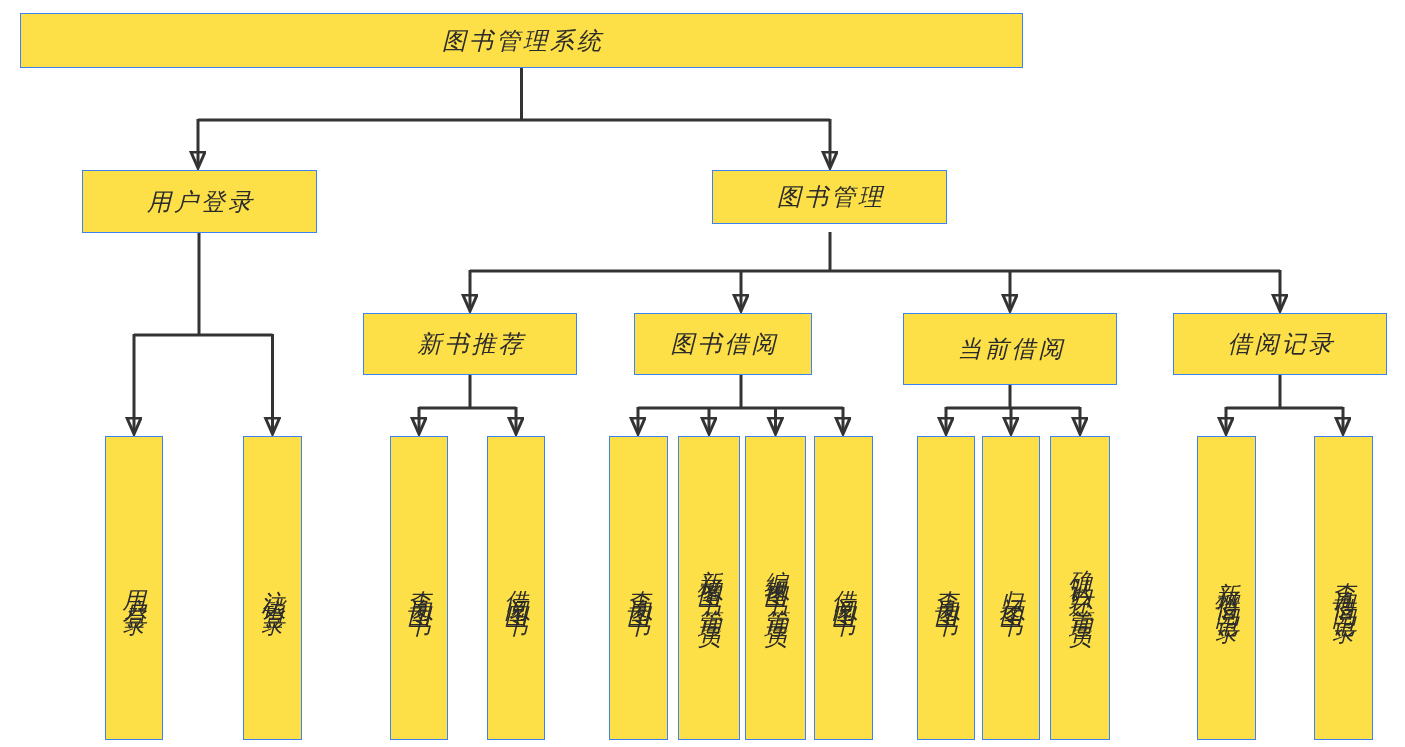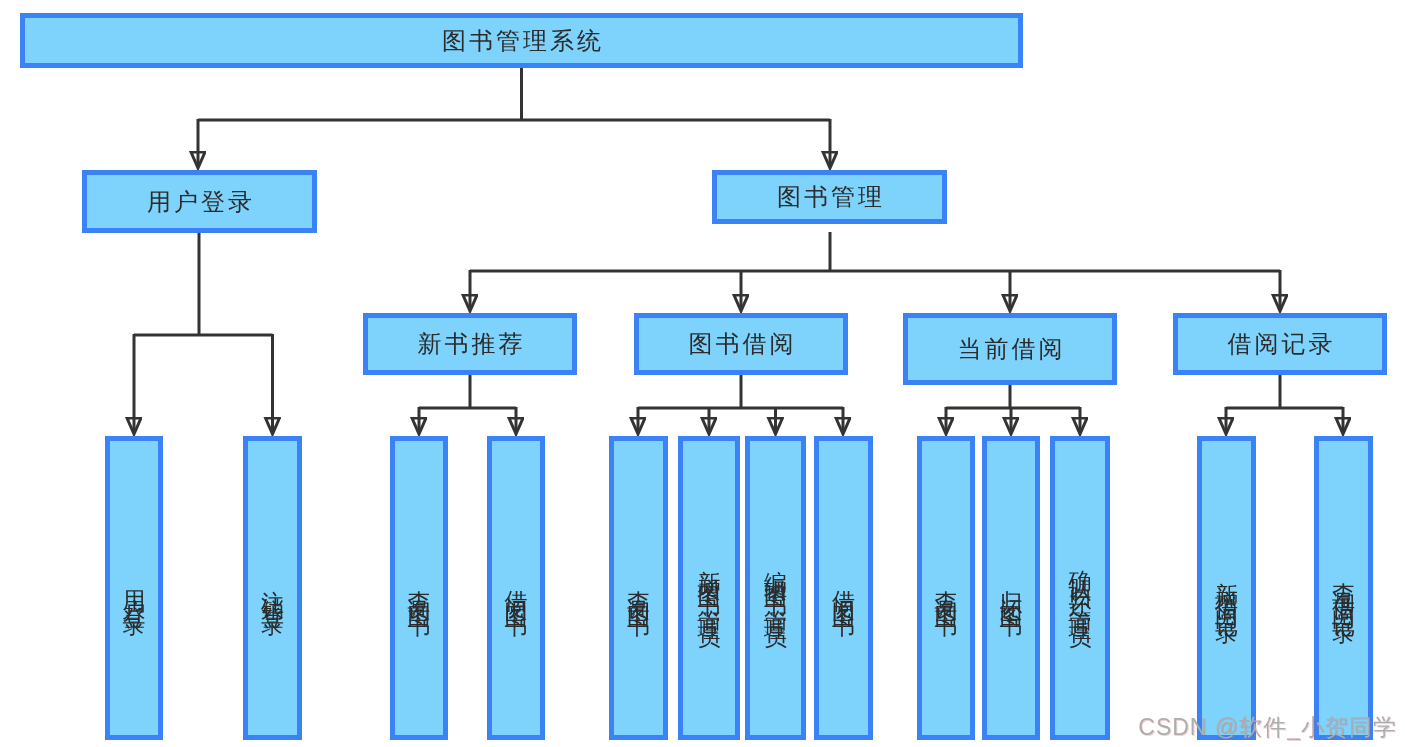--- a/index.html
+++ b/index.html
@@ -22,26 +22,27 @@
     pointer-events: none;
   }
   .connectors path, .connectors line {
     stroke: #333333;
     stroke-width: 3;
     fill: none;
   }
   .box {
     position: absolute;
     box-sizing: border-box;
-    background: #7dd3fc;
-    border: 5px solid #3b82f6;
+    background: #fde047;
+    border: 1px solid #3b82f6;
     display: flex;
     align-items: center;
     justify-content: center;
     color: #2b2b2b;
+    font-style: italic;
   }
   .h-label {
     font-size: 24px;
     letter-spacing: 3px;
     white-space: nowrap;
     text-indent: 3px; 
   }
   .leaf span {
     writing-mode: vertical-rl;
     font-size: 23px;
@@ -119,21 +120,21 @@
   <div class="box" style="left:82px; top:170px; width:235px; height:63px;">
     <span class="h-label">用户登录</span>
   </div>
   <div class="box" style="left:712px; top:170px; width:235px; height:54px;">
     <span class="h-label">图书管理</span>
   </div>
 
   <div class="box" style="left:363px; top:313px; width:214px; height:62px;">
     <span class="h-label">新书推荐</span>
   </div>
-  <div class="box" style="left:634px; top:313px; width:214px; height:62px;">
+  <div class="box" style="left:634px; top:313px; width:178px; height:62px;">
     <span class="h-label">图书借阅</span>
   </div>
   <div class="box" style="left:903px; top:313px; width:214px; height:72px;">
     <span class="h-label">当前借阅</span>
   </div>
   <div class="box" style="left:1173px; top:313px; width:214px; height:62px;">
     <span class="h-label">借阅记录</span>
   </div>
 
   <div class="box leaf" style="left:105px; top:436px; width:58px; height:304px;">
@@ -173,15 +174,14 @@
     <span>确认归还（管理员）</span>
   </div>
 
   <div class="box leaf" style="left:1197px; top:436px; width:59px; height:304px;">
     <span>新增借阅记录</span>
   </div>
   <div class="box leaf" style="left:1314px; top:436px; width:59px; height:304px;">
     <span>查询借阅记录</span>
   </div>
 
-  <div class="watermark">CSDN @软件_小贺同学</div>
 
 </div>
 
 </body></html>

